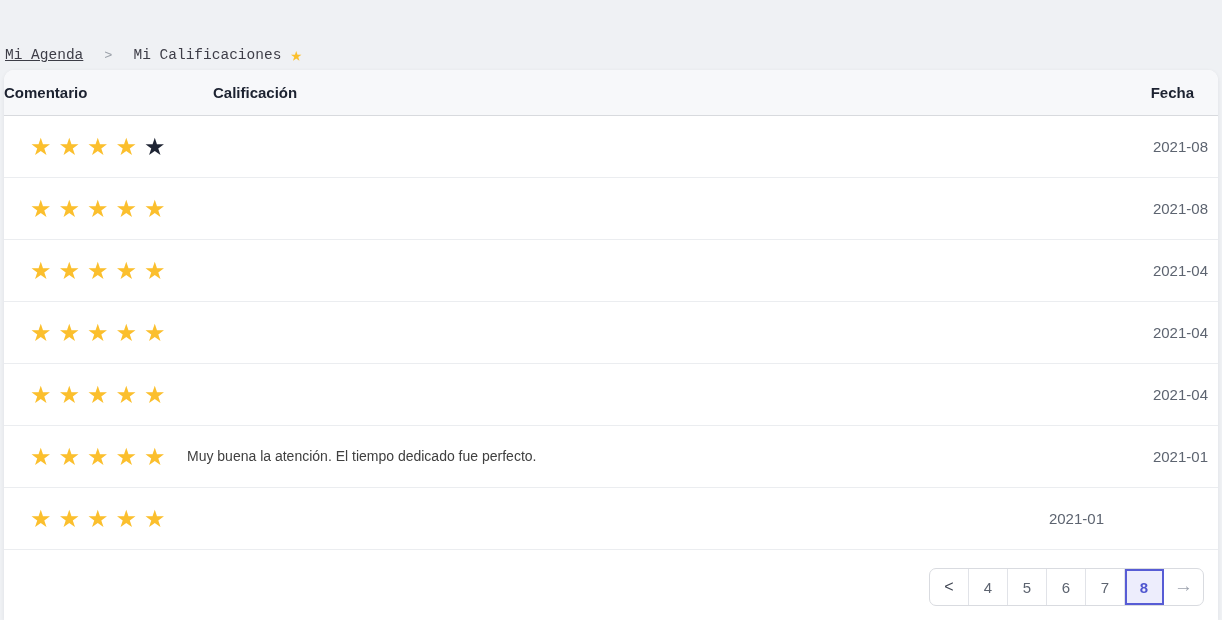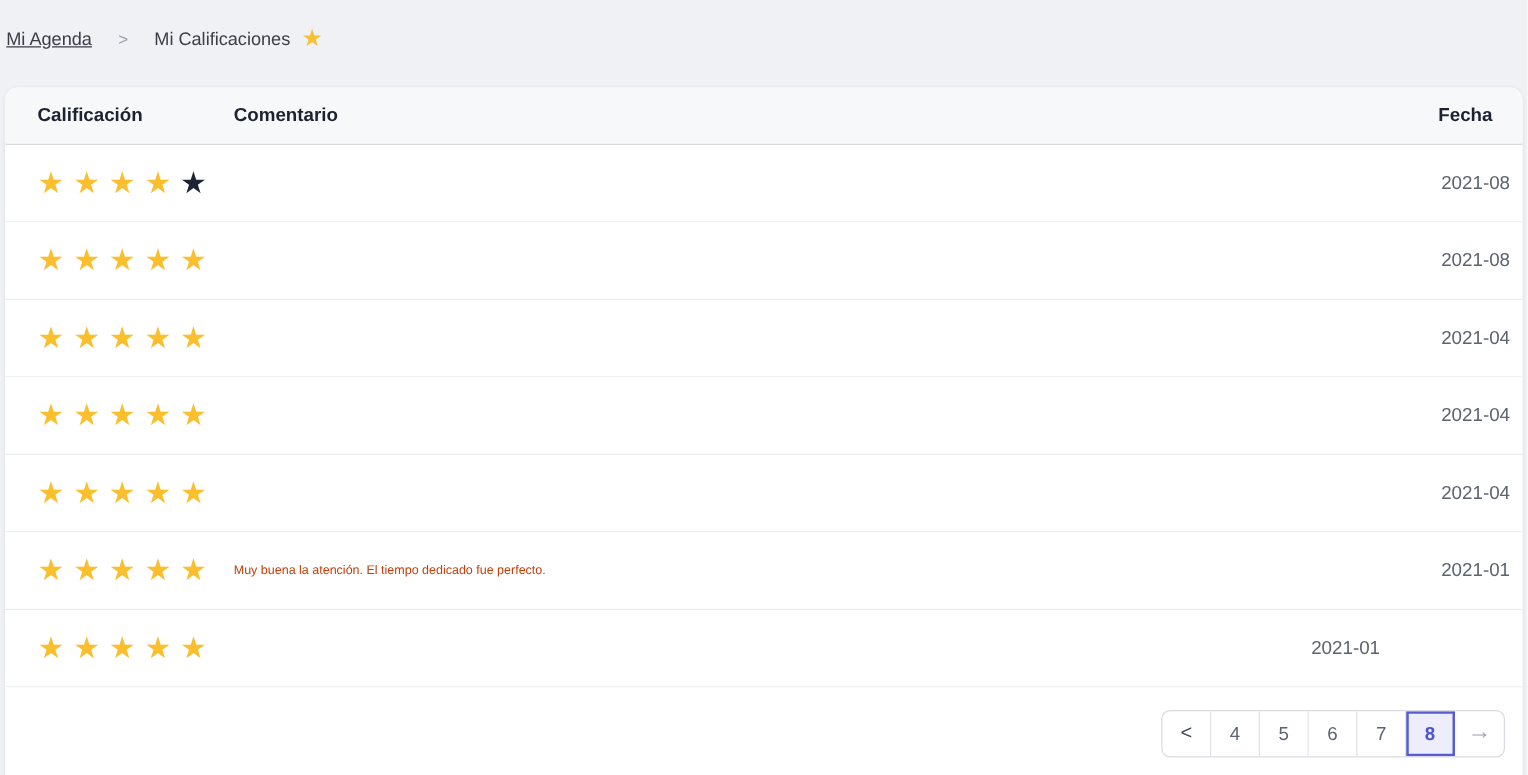--- a/index.html
+++ b/index.html
@@ -4,22 +4,22 @@
 <style>
   * { box-sizing: border-box; }
   html, body { margin: 0; padding: 0; }
   body {
     width: 1222px; height: 620px; overflow: hidden;
     background: #eff1f4;
     font-family: "Liberation Sans", "DejaVu Sans", sans-serif;
   }
   
   .breadcrumb {
-    height: 70px; display: flex; align-items: center;
-    padding: 0 0 7px 5px; font-size: 14.5px; color: #3d3d47;
+    height: 70px; display: flex; align-items: flex-end;
+    padding: 0 0 7px 5px; font-size: 14.5px; color: #3d3d47; font-family: Liberation Mono, monospace;
   }
   .bc-link { color: #3d3d47; text-decoration: underline; cursor: pointer; }
   .bc-sep { color: #9aa0a8; margin: 0 21px; font-size: 13.5px; }
   .bc-star { color: #fbc02d; font-size: 19px; margin-left: 9px; line-height: 14px; }
   
   .card {
     margin: 0 4px; height: 550px; background: #ffffff;
     border-radius: 10px 10px 0 0;
     box-shadow: 0 1px 4px rgba(20,25,40,0.07);
     display: flex; flex-direction: column; overflow: hidden;
@@ -34,21 +34,21 @@
   .th-date { text-align: right; padding-right: 24px; }
   .tbody { flex: 0 0 auto; }
   .tr {
     display: grid; grid-template-columns: 183px 1fr 104px;
     min-height: 62px; align-items: center;
     border-bottom: 1px solid #ebedf0; background: #ffffff;
   }
   .td-rating { padding-left: 26px; white-space: nowrap; line-height: 1; }
   .star { font-size: 24px; margin-right: 7px; display: inline-block; }
   .td-comment {
-    font-size: 10px; color: #c2410c; line-height: 1.5;
+    font-size: 14px; color: #404040; line-height: 1.5;
     padding: 12px 24px 12px 0;
   }
   .td-date { text-align: right; padding-right: 10px; font-size: 15px; color: #5d6470; }
   
   .pager-row {
     flex: 1; display: flex; justify-content: flex-end; align-items: flex-start;
     padding: 18px 14px 0 0; background: #ffffff;
   }
   .pager {
     display: flex; height: 38px; background: #fff;
@@ -73,22 +73,22 @@
 
 <div class="breadcrumb">
   <a class="bc-link" href="#">Mi Agenda</a>
   <span class="bc-sep">&gt;</span>
   <span class="bc-current">Mi Calificaciones</span>
   <span class="bc-star">★</span>
 </div>
 
 <div class="card">
   <div class="thead">
+    <div class="th th-comment">Comentario</div>
     <div class="th th-rating">Calificación</div>
-    <div class="th th-comment">Comentario</div>
     <div class="th th-date">Fecha</div>
   </div>
   <div class="tbody" id="tbody">
   <div class="tr">
     <div class="td td-rating"><span class="star" style="color: rgb(251, 191, 45);">★</span><span class="star" style="color: rgb(251, 191, 45);">★</span><span class="star" style="color: rgb(251, 191, 45);">★</span><span class="star" style="color: rgb(251, 191, 45);">★</span><span class="star" style="color: rgb(30, 36, 51);">★</span></div>
     <div class="td td-comment"></div>
     <div class="td td-date">2021-08</div>
   </div>
 
   <div class="tr">

